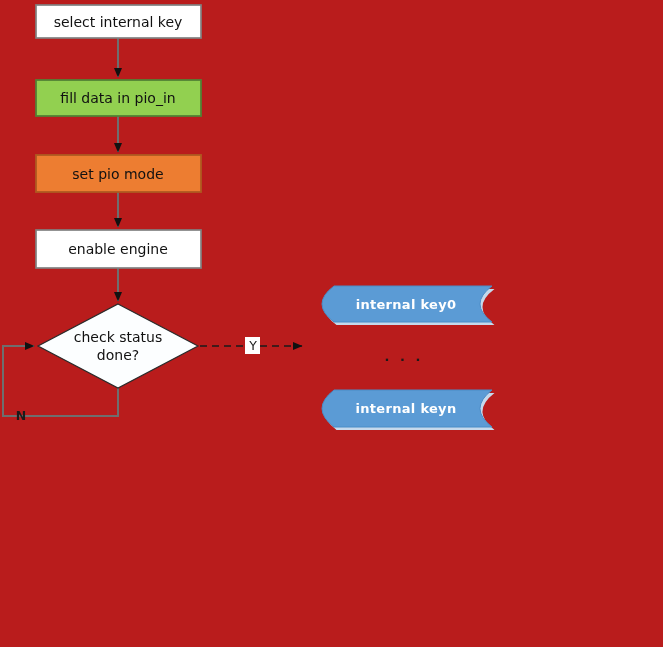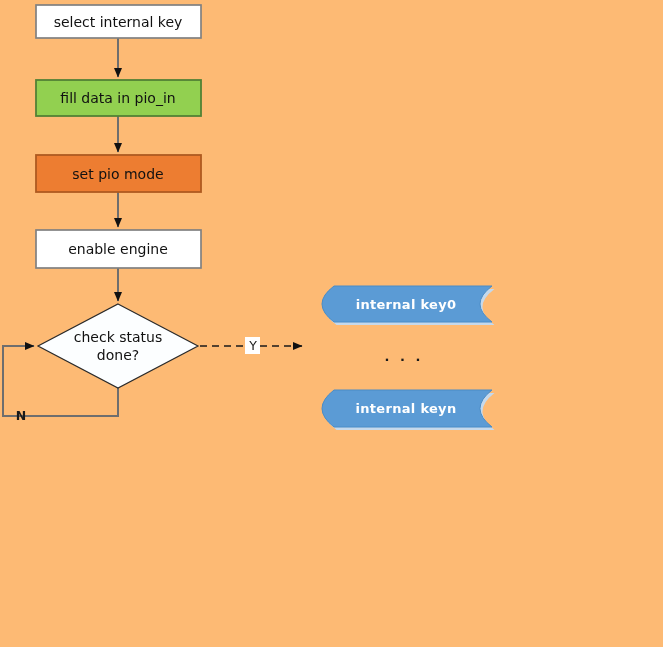--- a/index.html
+++ b/index.html
@@ -4,21 +4,21 @@
 <style>
   html, body {
     margin: 0;
     padding: 0;
     background: #ffffff;
   }
   .canvas {
     position: relative;
     width: 663px;
     height: 647px;
-    background: #fdba74;
+    background: #b91c1c;
     overflow: hidden;
   }
   svg { display: block; }
   .node-label {
     font-family: "DejaVu Sans", sans-serif;
     font-size: 14px;
     fill: #111111;
   }
   .small-label {
     font-family: "DejaVu Sans", sans-serif;

